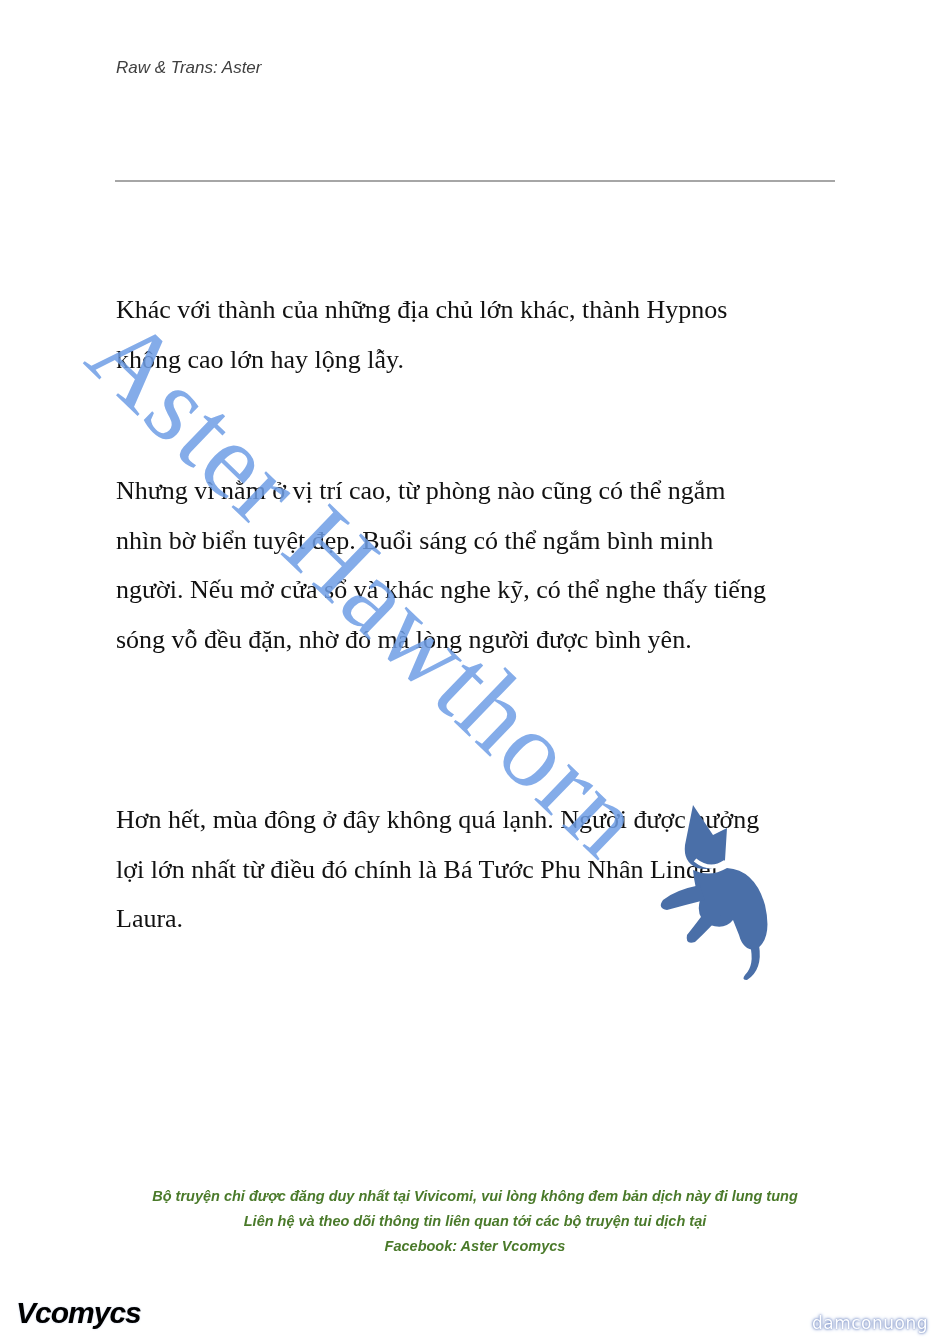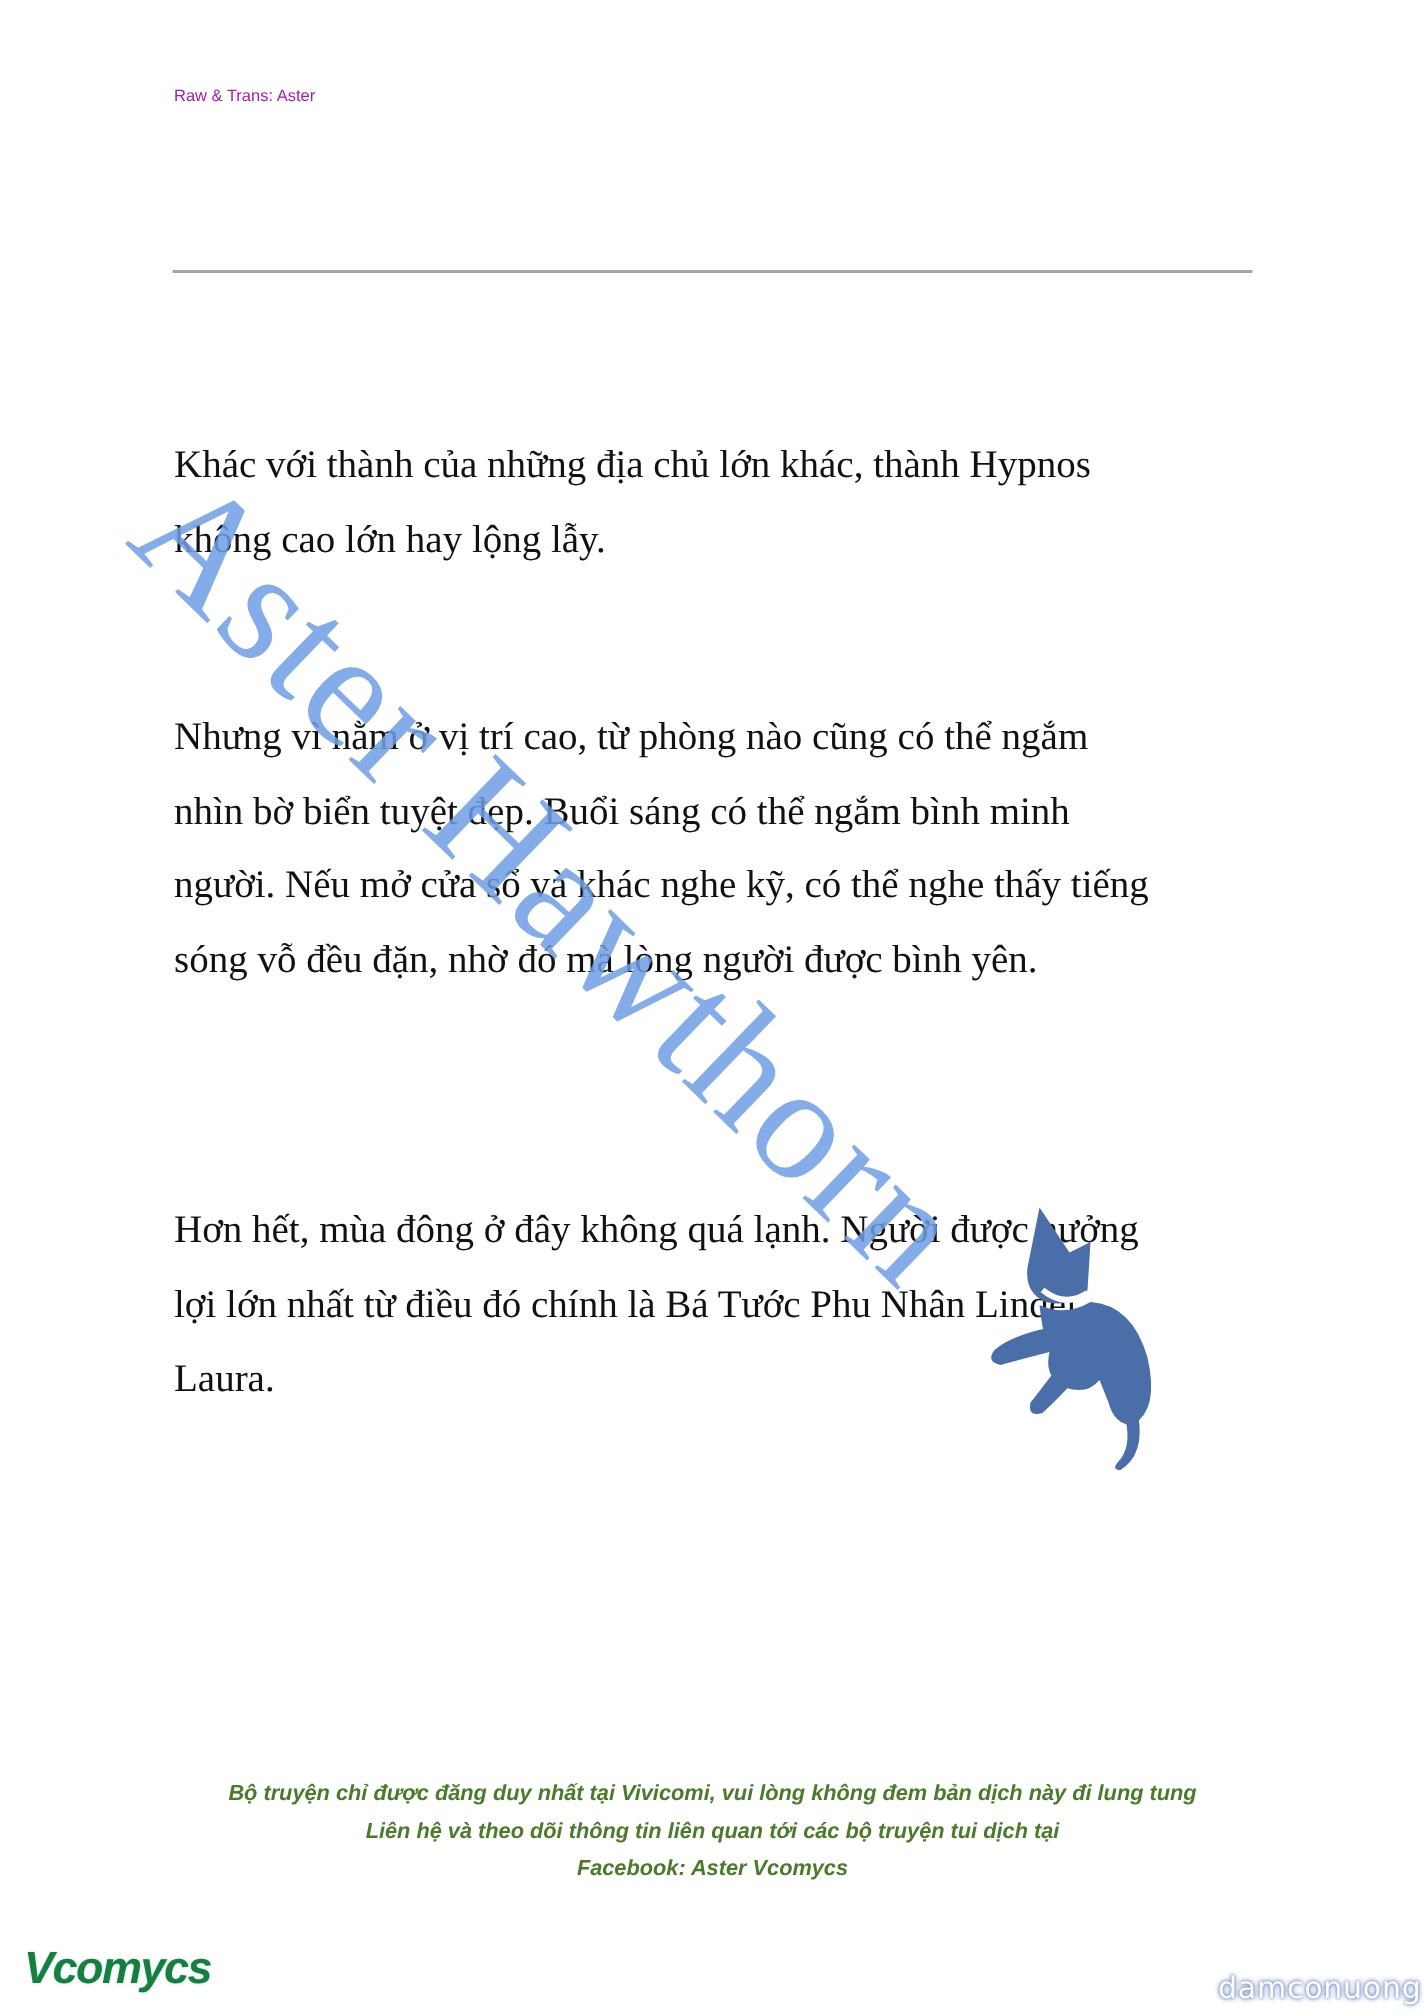--- a/index.html
+++ b/index.html
@@ -1,21 +1,21 @@
 <!DOCTYPE html>
 <html><head>
   <meta charset="utf-8">
   <style>
     html, body { margin: 0; padding: 0; }
     body {
       width: 950px; height: 1343px; background: #ffffff; position: relative; overflow: hidden;
     }
     .header-text {
       position: absolute; left: 116px; top: 58px;
-      font-family: "Liberation Sans", sans-serif; font-size: 11px; color: #a21caf;
+      font-family: "Liberation Sans", sans-serif; font-size: 17px; color: #404040; font-style: italic;
     }
     .header-rule {
       position: absolute; left: 115px; top: 180px; width: 720px; height: 2px; background: #a6a6a6;
     }
     .body-text {
       position: absolute; left: 116px; width: 730px;
       font-family: "Liberation Serif", serif; font-size: 26px; line-height: 49.5px; color: #111;
     }
     .p1 { top: 285px; }
     .p2 { top: 466px; }
@@ -32,27 +32,27 @@
       position: absolute; left: 0; width: 950px; text-align: center;
       font-family: "Liberation Sans", sans-serif; font-style: italic; font-weight: bold;
       font-size: 14.5px; color: #4a7a2a; line-height: 25px;
     }
     .footer-1 { top: 1184px; }
     .footer-2 { top: 1209px; }
     .footer-3 { top: 1234px; }
     .logo-left {
       position: absolute; left: 16px; top: 1296px;
       font-family: "Liberation Sans", sans-serif; font-style: italic; font-weight: bold;
-      font-size: 30px; color: #15803d; letter-spacing: -1px;
+      font-size: 30px; color: #000000; letter-spacing: -1px;
       text-shadow: 0 0 2px #c8d3ea;
       text-align: right;
     }
     .logo-right {
       position: absolute; left: 812px; top: 1313px;
-      font-family: "DejaVu Sans", sans-serif; font-size: 20px; color: #ffffff;
+      font-family: "DejaVu Sans", sans-serif; font-size: 17px; color: #ffffff;
       text-shadow: 0 0 2px #7d93c8, 0 0 3px #7d93c8, 0 0 4px #a7b6dc;
       letter-spacing: 0.5px;
     }
   </style>
 </head>
 <body>
 
 <div class="header-text">Raw &amp; Trans: Aster</div>
 <div class="header-rule"></div>
 

